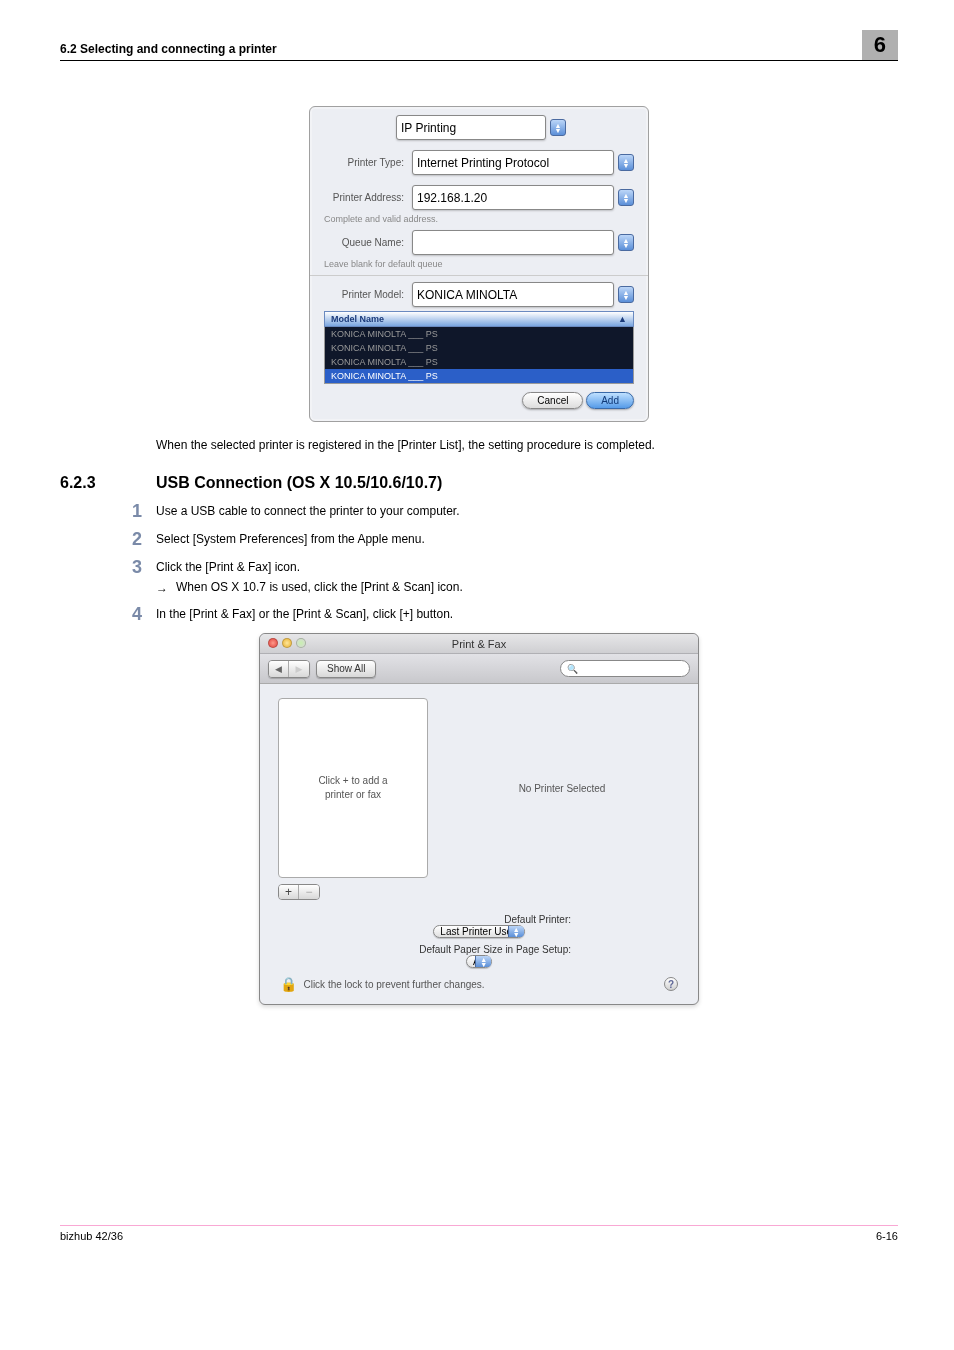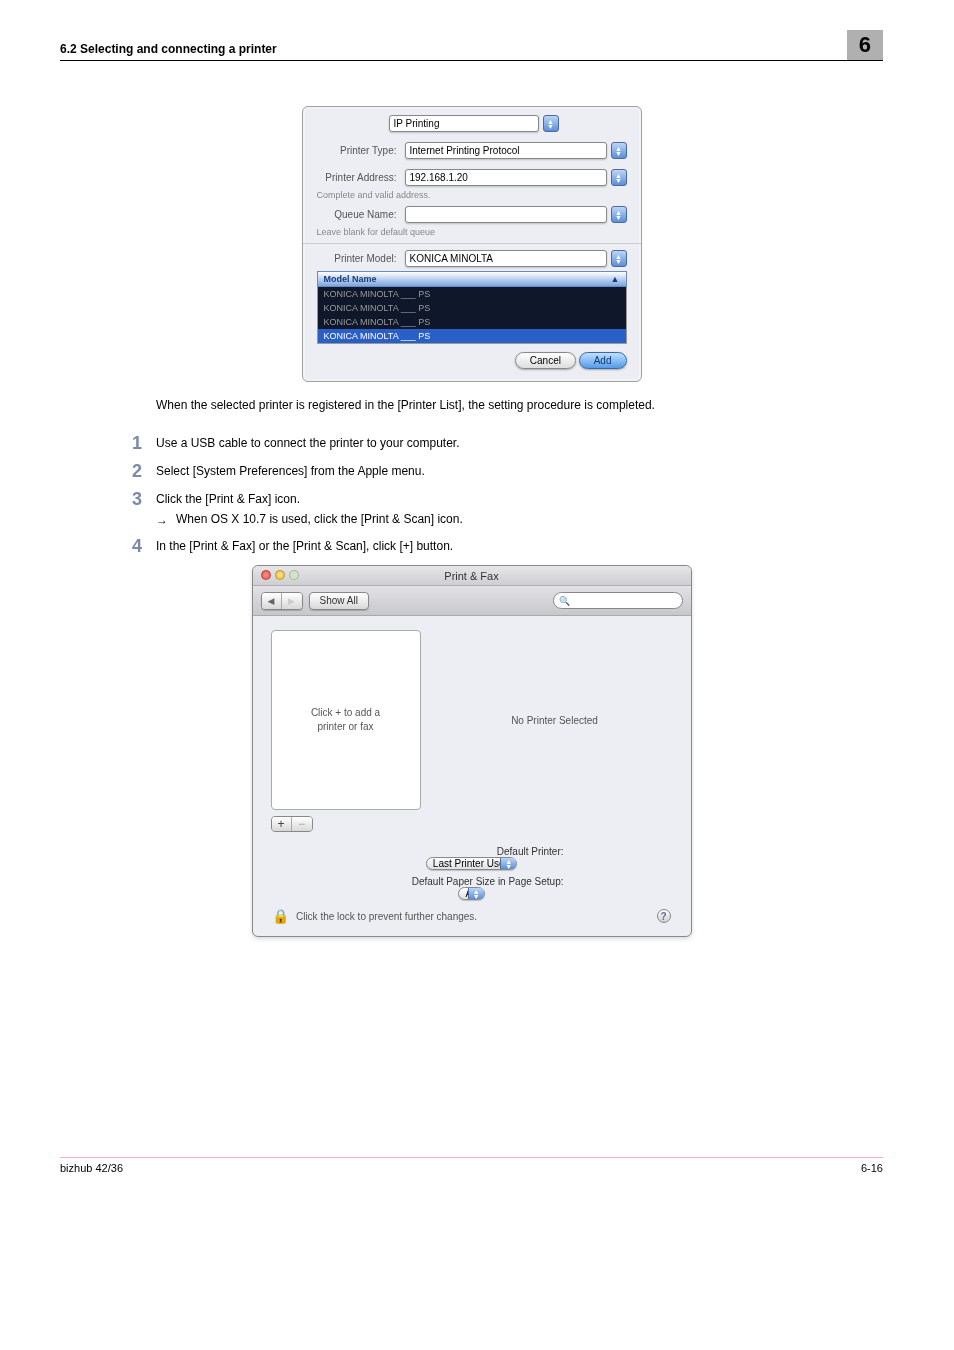--- a/index.html
+++ b/index.html
@@ -4,21 +4,21 @@
 <style>
   * { box-sizing: border-box; }
   body {
     margin: 0;
     font-family: Arial, Helvetica, sans-serif;
     font-size: 12px;
     background: #fff;
     width: 954px;
   }
   .page {
-    padding: 30px 71px 40px 60px;
+    padding: 30px 56px 40px 60px;
   }
   .header-row {
     display: flex;
     justify-content: space-between;
     align-items: flex-end;
     border-bottom: 1px solid #000;
   }
   .header-left {
     font-weight: bold;
     font-size: 12px;
@@ -47,25 +47,25 @@
     font-size: 10px;
   }
   .d1-row { display: flex; align-items: center; margin-bottom: 4px; }
   .d1-label { color: #555; width: 88px; text-align: right; padding-right: 8px; }
   .d1-field {
     flex: 1;
     background: #fff;
     border: 1px solid #888;
     border-radius: 3px;
     padding: 2px 4px;
-    height: 17px;
+    height: 25px;
     display: flex;
     align-items: center;
     box-shadow: 0 1px 2px rgba(0,0,0,0.2);
-    font-size: 10px;
+    font-size: 12px;
   }
   .d1-arrows {
     width: 16px;
     height: 17px;
     background: linear-gradient(#bcd6f8,#5b8fd8);
     border: 1px solid #4a6aa0;
     border-radius: 3px;
     margin-left: 4px;
     display: flex;
     align-items: center;
@@ -390,20 +390,24 @@
     </div>
 
     <div class="d1-buttons">
       <span class="aqua-btn">Cancel</span>
       <span class="aqua-btn primary">Add</span>
     </div>
   </div>
 
   <div class="body-text">When the selected printer is registered in the [Printer List], the setting procedure is completed.</div>
 
+  <div class="section-row">
+    <div class="section-num">6.2.3</div>
+    <div class="section-title">USB Connection (OS X 10.5/10.6/10.7)</div>
+  </div>
 
   <div class="steps">
     <div class="step">
       <div class="step-num">1</div>
       <div class="step-text">Use a USB cable to connect the printer to your computer.</div>
     </div>
     <div class="step">
       <div class="step-num">2</div>
       <div class="step-text">Select [System Preferences] from the Apple menu.</div>
     </div>

